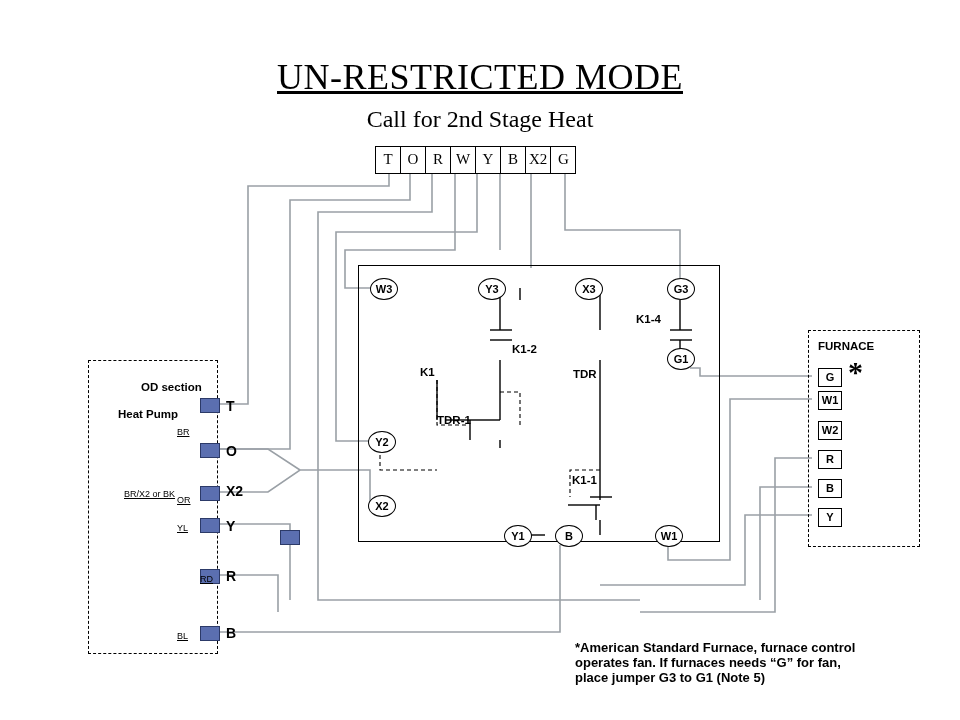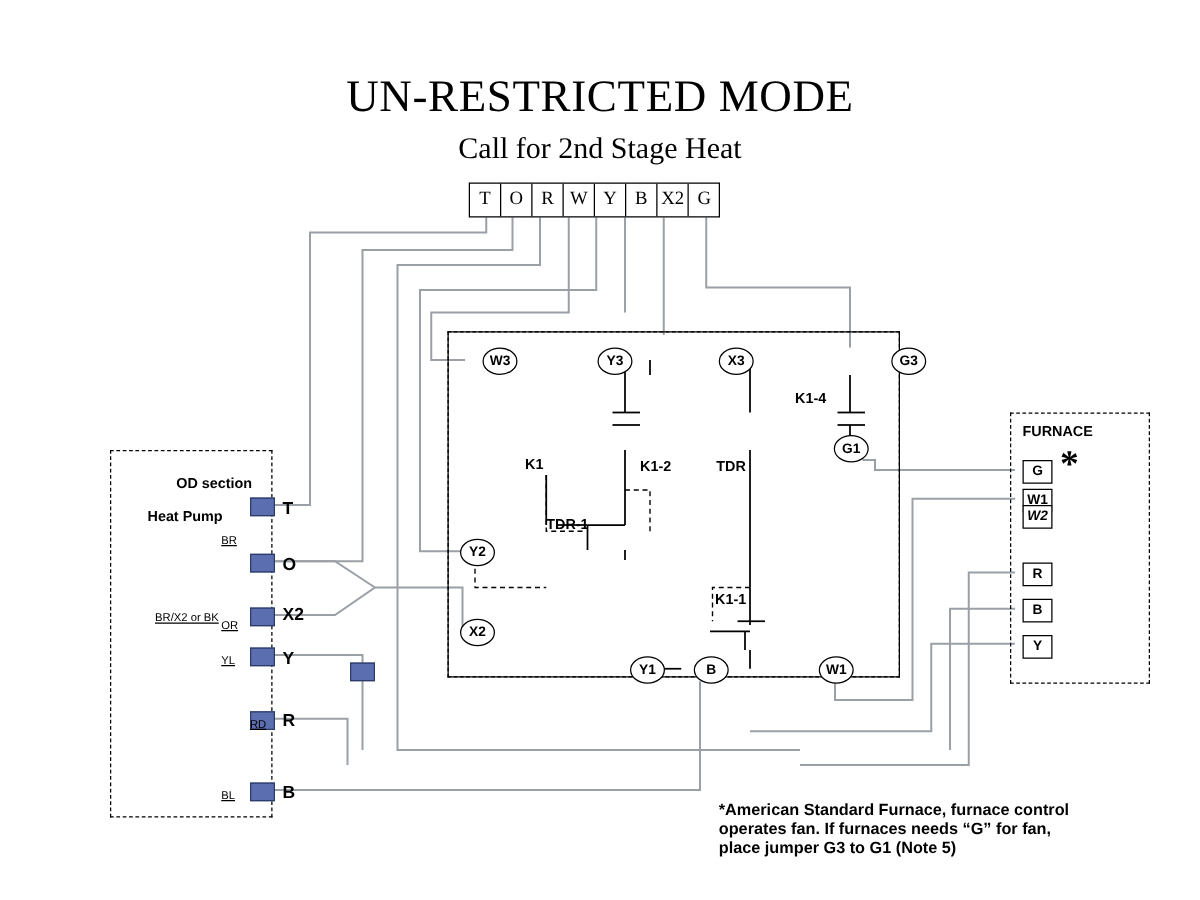--- a/index.html
+++ b/index.html
@@ -20,20 +20,21 @@
   .title {
     position: absolute;
     left: 0;
     top: 56px;
     width: 960px;
     text-align: center;
     font-family: "Liberation Serif", serif;
     font-size: 36px;
     color: #000;
     letter-spacing: 0.5px;
+    text-decoration: underline;
   }
   .subtitle {
     position: absolute;
     left: 0;
     top: 106px;
     width: 960px;
     text-align: center;
     font-family: "Liberation Serif", serif;
     font-size: 24px;
     color: #000;
@@ -249,36 +250,36 @@
     <div class="cell">W</div>
     <div class="cell">Y</div>
     <div class="cell">B</div>
     <div class="cell">X2</div>
     <div class="cell">G</div>
   </div>
 
   <div class="dashbox" style="left:358px; top:265px; width:360px; height:275px;"></div>
   <div class="solidbox" style="left:358px; top:265px; width:360px; height:275px; border:1px solid #000;"></div>
 
-  <div class="circ" style="left:370px; top:278px;margin-left:16px;">W3</div>
+  <div class="circ" style="left:370px; top:278px;">W3</div>
   <div class="circ" style="left:478px; top:278px;">Y3</div>
   <div class="circ" style="left:575px; top:278px;">X3</div>
-  <div class="circ" style="left:667px; top:278px;margin-left:46px;">G3</div>
+  <div class="circ" style="left:667px; top:278px;">G3</div>
 
   <div class="circ" style="left:667px; top:348px;">G1</div>
 
   <div class="circ" style="left:368px; top:431px;">Y2</div>
   <div class="circ" style="left:368px; top:495px;">X2</div>
 
   <div class="circ" style="left:504px; top:525px;">Y1</div>
   <div class="circ" style="left:555px; top:525px;">B</div>
   <div class="circ" style="left:655px; top:525px;">W1</div>
 
   <div class="label" style="left:420px; top:366px;">K1</div>
-  <div class="label" style="left:512px; top:368px;">K1-2</div>
+  <div class="label" style="left:512px; top:343px;">K1-2</div>
   <div class="label" style="left:636px; top:313px;">K1-4</div>
   <div class="label" style="left:572px; top:474px;">K1-1</div>
   <div class="label" style="left:573px; top:368px;">TDR</div>
   <div class="label" style="left:437px; top:414px;">TDR-1</div>
 
   <div class="dashbox" style="left:88px; top:360px; width:128px; height:292px;"></div>
   <div class="label" style="left:118px; top:368px;margin-top:40px;">Heat Pump</div>
   <div class="label" style="left:118px; top:381px;margin-left:23px;">OD section</div>
 
   <div class="hpterm" style="left:200px; top:398px;"></div>
@@ -301,21 +302,21 @@
   <div class="wirelabel" style="left:124px; top:489px;">BR/X2 or BK</div>
   <div class="wirelabel" style="left:177px; top:523px;">YL</div>
   <div class="wirelabel" style="left:177px; top:574px;padding-left:23px;">RD</div>
   <div class="wirelabel" style="left:177px; top:631px;">BL</div>
 
   <div class="dashbox" style="left:808px; top:330px; width:110px; height:215px;"></div>
   <div class="label" style="left:818px; top:340px;">FURNACE</div>
 
   <div class="term" style="left:818px; top:368px;">G</div>
   <div class="term" style="left:818px; top:391px;">W1</div>
-  <div class="term" style="left:818px; top:404px;font-style:italic;">W2</div>
+  <div class="term" style="left:818px; top:421px;">W2</div>
   <div class="term" style="left:818px; top:450px;">R</div>
   <div class="term" style="left:818px; top:479px;">B</div>
   <div class="term" style="left:818px; top:508px;">Y</div>
 
   <div class="asterisk">*</div>
 
   <div class="footnote">*American Standard Furnace, furnace control
 operates fan.  If furnaces needs “G” for fan,
 place jumper G3 to G1 (Note 5)</div>
 

